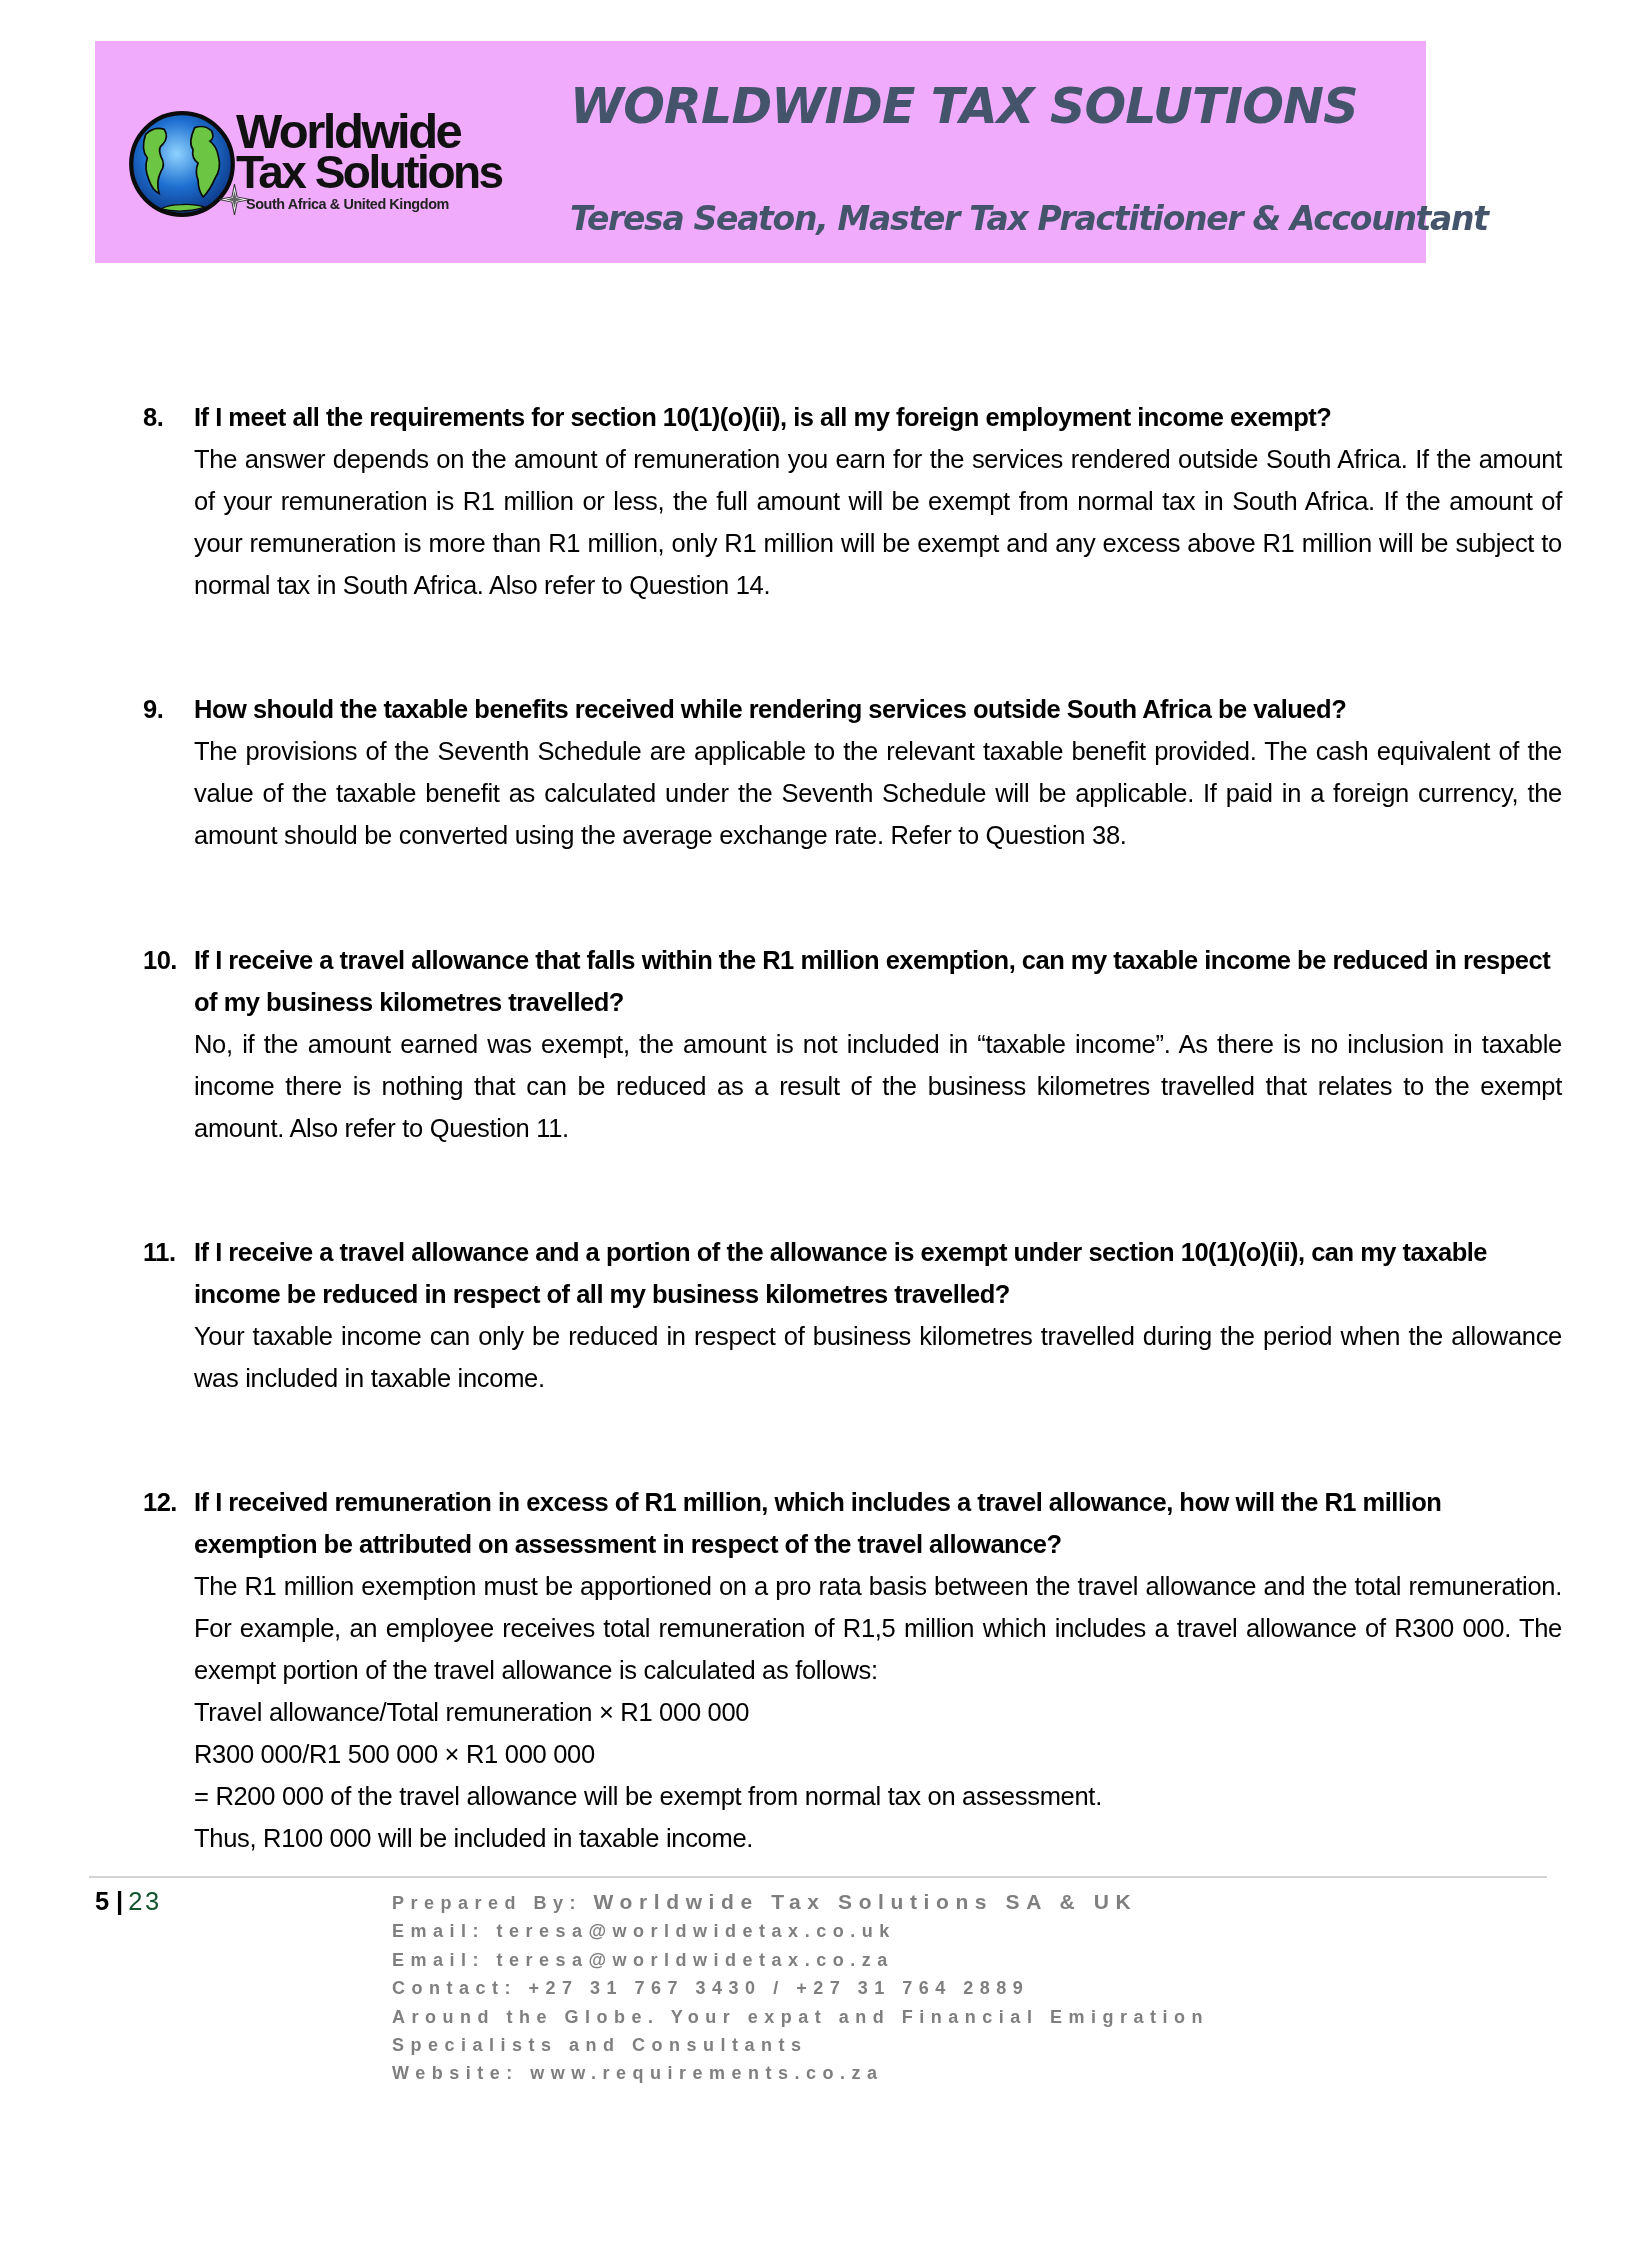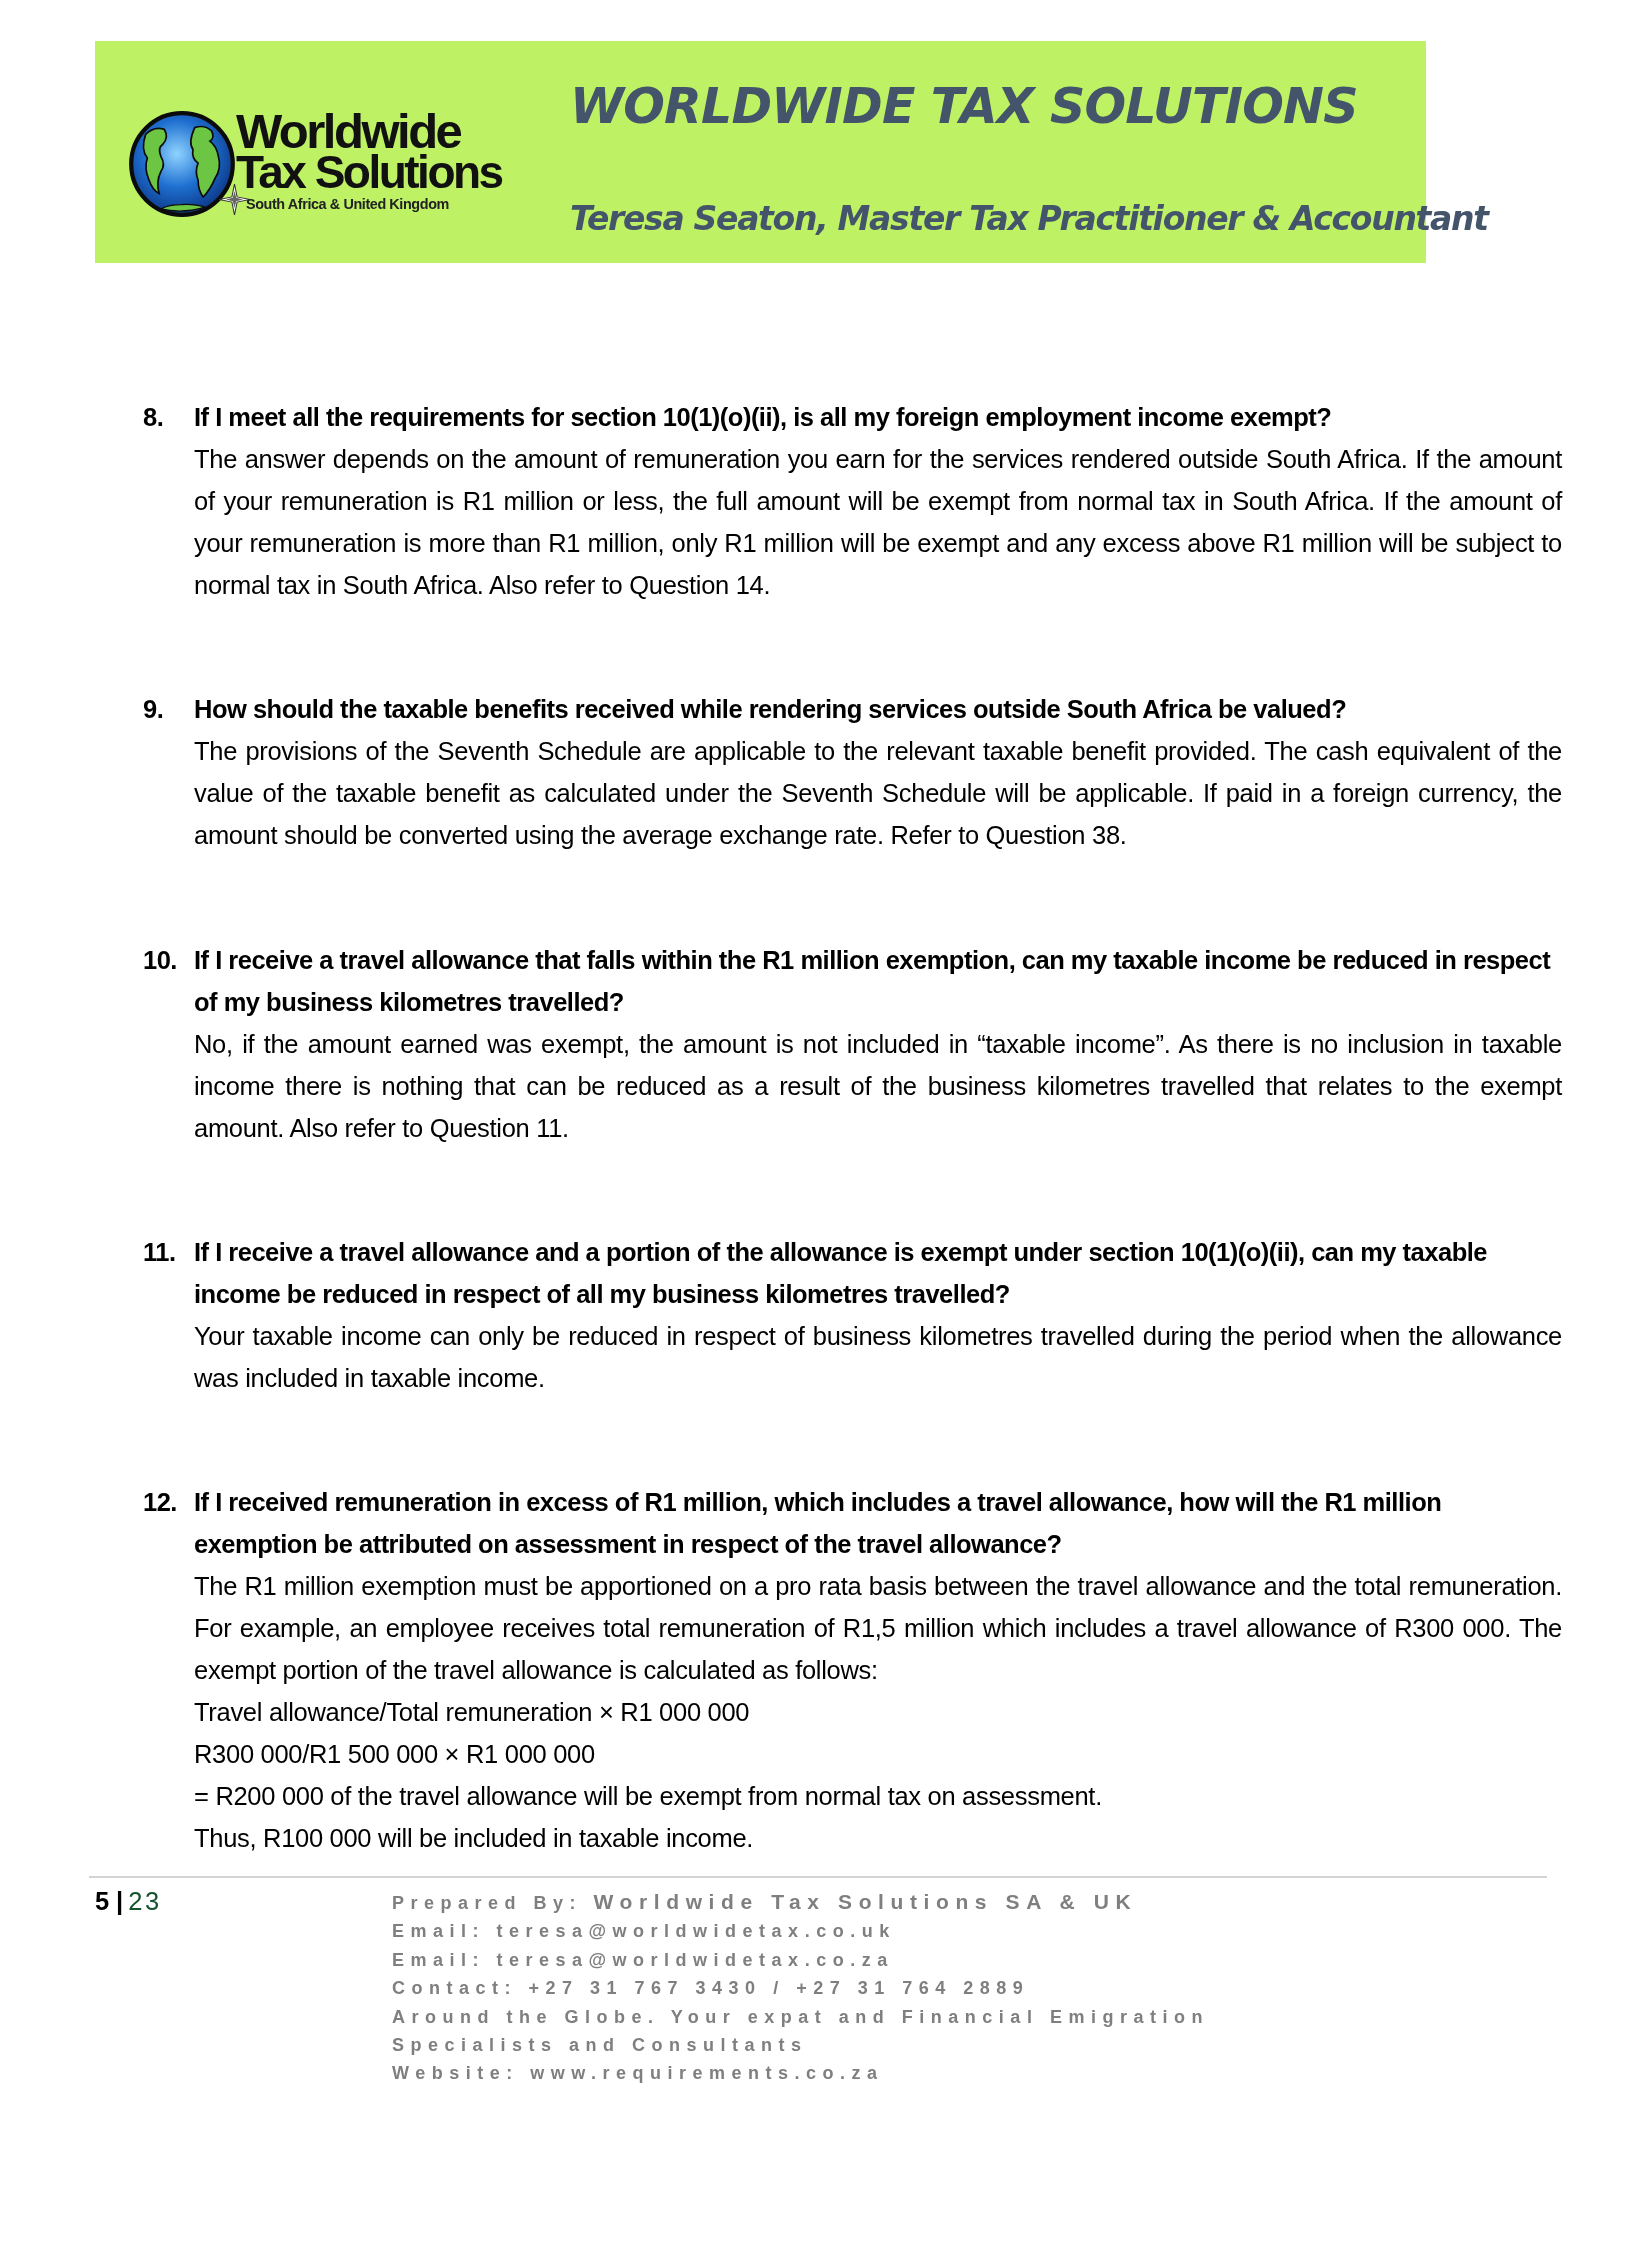--- a/index.html
+++ b/index.html
@@ -16,21 +16,21 @@
     color: #000000;
   }
 
   
   .header-band {
     position: absolute;
     left: 95px;
     top: 41px;
     width: 1331px;
     height: 222px;
-    background: #bef264;
+    background: #f0abfc;
   }
   .logo {
     position: absolute;
     left: 32px;
     top: 68px;
     width: 399px;
     height: 110px;
   }
   .logo svg.globe {
     position: absolute;

